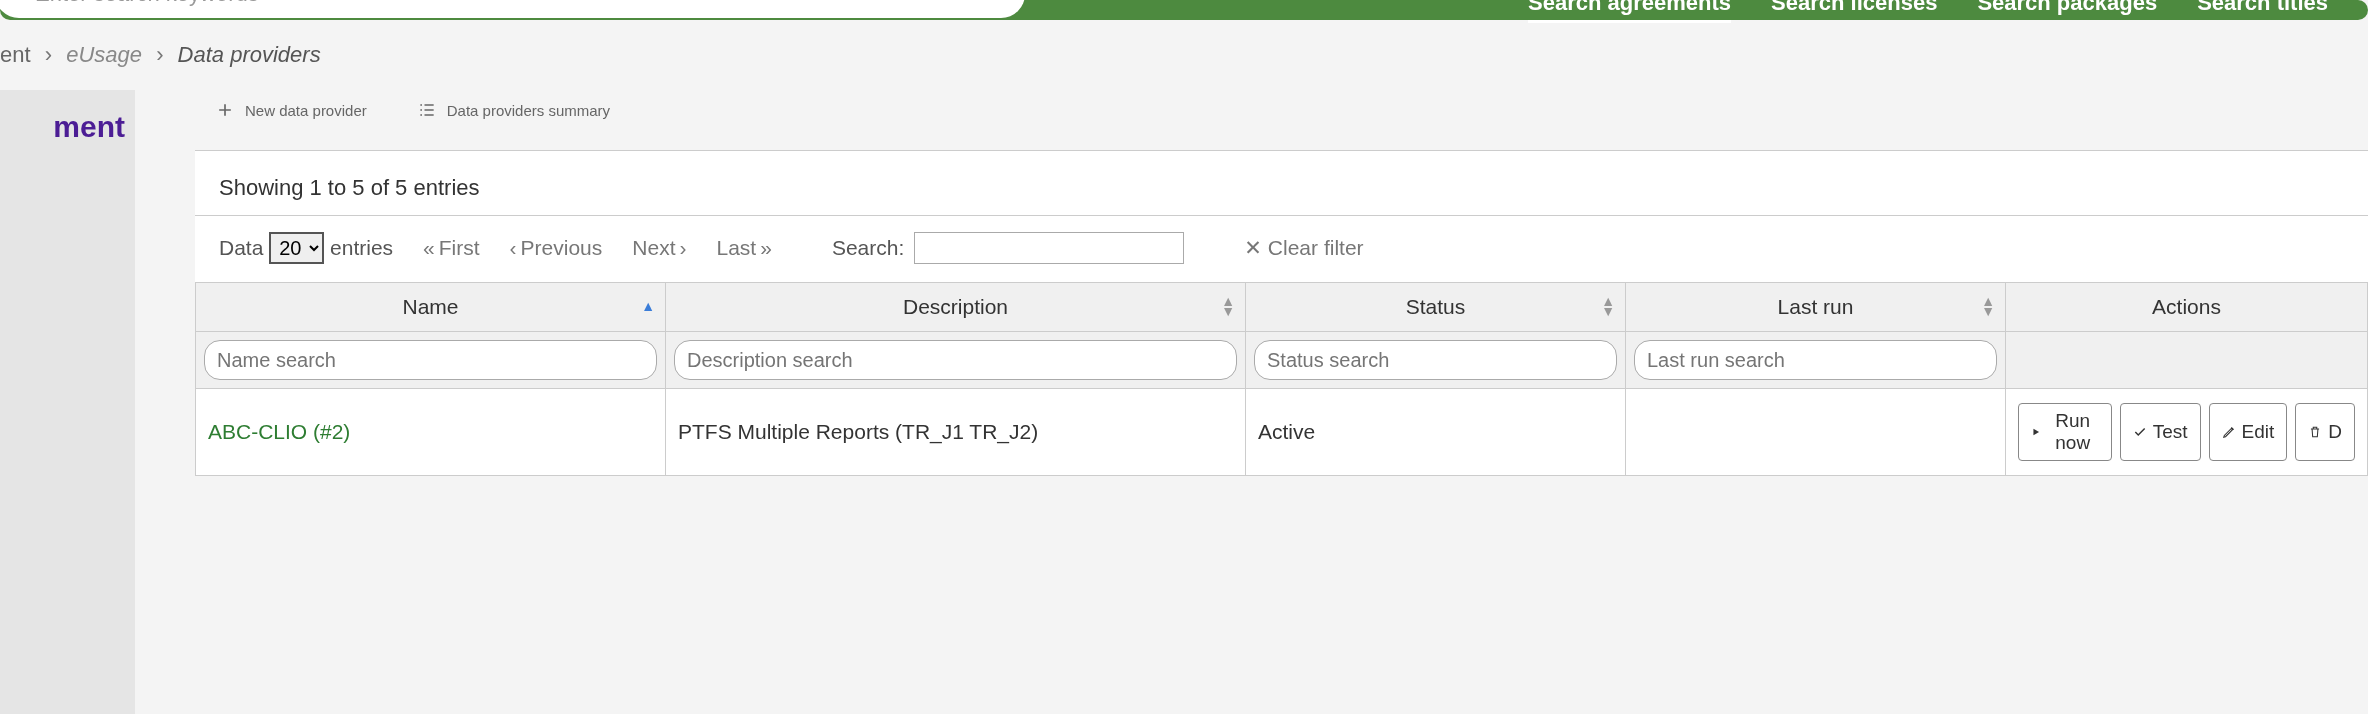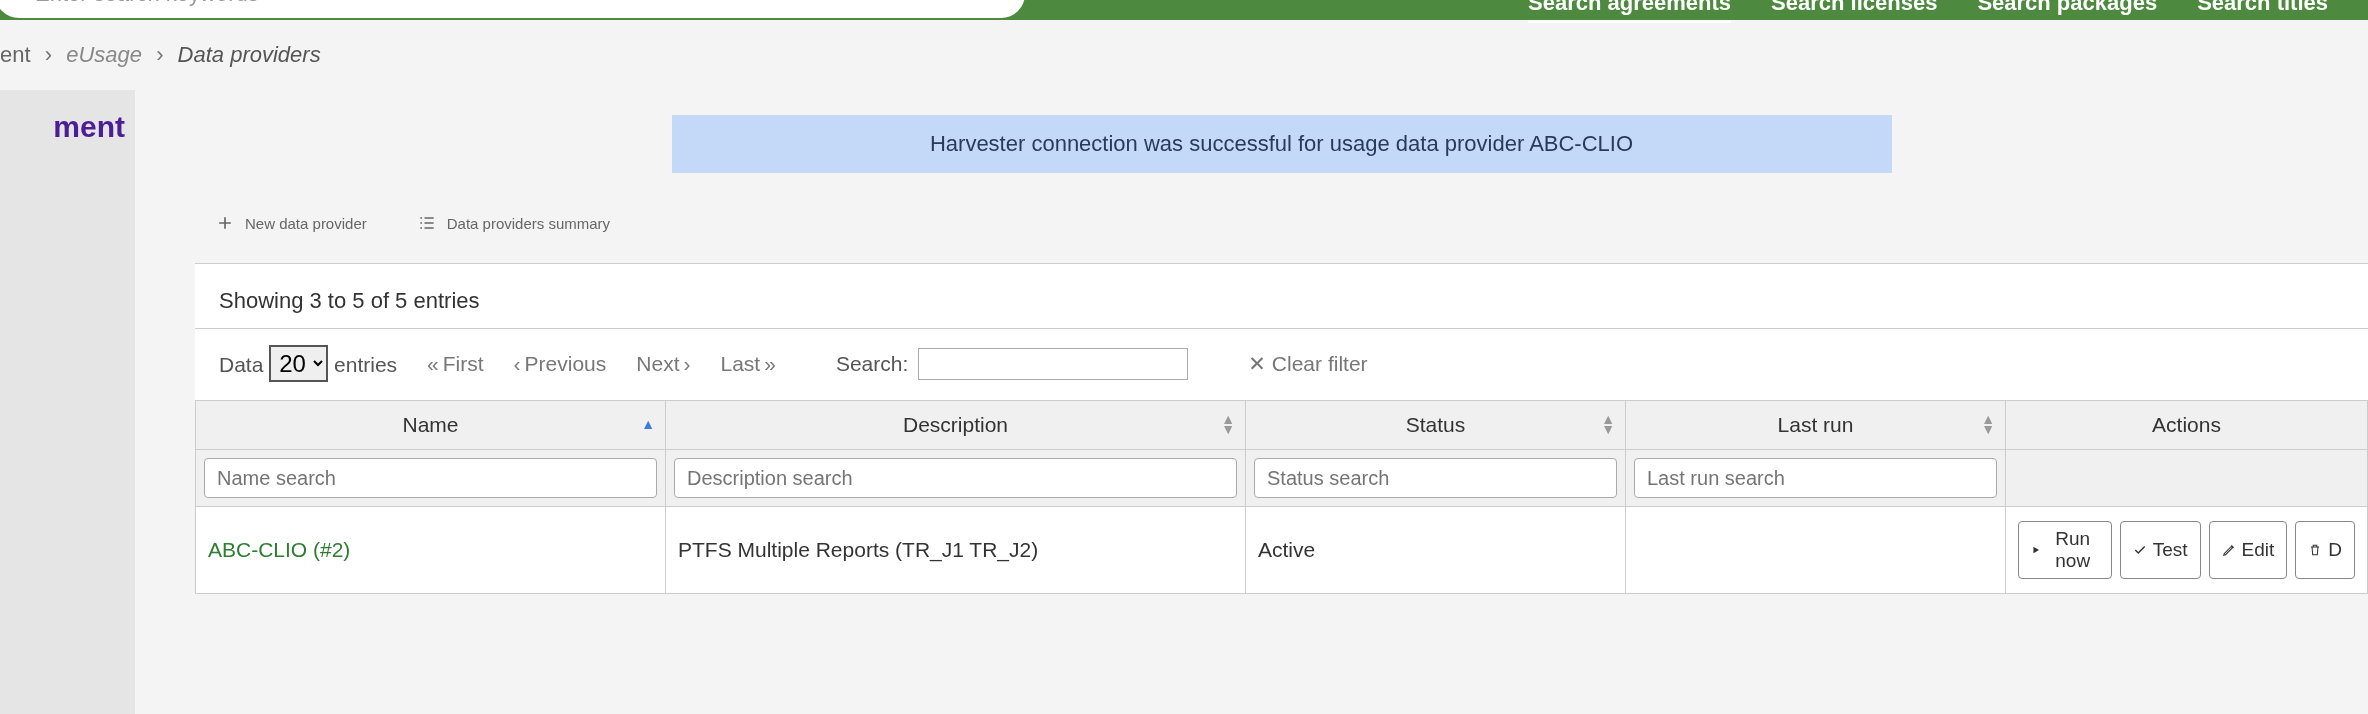--- a/index.html
+++ b/index.html
@@ -12,20 +12,21 @@
     overflow: hidden;
   }
 
   
   .topbar {
     background: #4d8a3f;
     height: 20px;
     position: relative;
     display: flex;
     align-items: flex-end;
+    border-radius: 10px;
   }
   .search-box {
     position: absolute;
     left: -5px;
     top: -30px;
     width: 1030px;
     height: 48px;
     background: #fff;
     border-radius: 24px;
     display: flex;
@@ -115,21 +116,21 @@
   .controls-row {
     display: flex;
     align-items: center;
     gap: 30px;
     border-top: 1px solid #ccc;
     padding: 16px 24px 18px 24px;
     color: #555;
     font-size: 21px;
   }
   .controls-row select {
-    font-size: 24px;
+    font-size: 20px;
     padding: 2px 4px;
     border: 2px solid #555;
   }
   .pager-group { display: flex; gap: 30px; align-items: center; }
   .pager-link { color: #777; display: inline-flex; align-items: center; gap: 4px; }
   .search-group { display: flex; align-items: center; gap: 10px; margin-left: 30px;}
   .search-group input {
     width: 270px; height: 32px; border: 1px solid #aaa; font-size: 18px; padding: 0 6px;
   }
   .clear-filter { color: #777; display: inline-flex; align-items: center; gap: 6px; margin-left: 30px;}
@@ -161,21 +162,21 @@
   th.sorted-asc .sort-icons .up { color: #3b7dd8; }
   tr.filter-row td {
     background: #f0f0f0;
     border: 1px solid #ccc;
     padding: 8px;
   }
   tr.filter-row input {
     width: 100%;
     height: 40px;
     border: 1px solid #aaa;
-    border-radius: 4px;
+    border-radius: 16px;
     padding: 0 12px;
     font-size: 20px;
     color: #888;
   }
   tr.data-row td {
     border: 1px solid #ccc;
     border-top: none;
     padding: 14px 12px;
     background: #fff;
   }
@@ -226,41 +227,38 @@
   <span class="bc-item current">Data providers</span>
 </div>
 
 <div class="layout">
   <div class="sidebar">
     <div class="sidebar-title">ment</div>
   </div>
 
   <div class="main">
 
-    <div class="alert">
-      <span>Harvester connection was successful for usage data provider ABC-CLIO</span>
-    </div>
 
     <div class="toolbar">
       <span class="tb-btn">
         <svg viewBox="0 0 24 24">
             <path d="M12 5v14M5 12h14" stroke="#666" stroke-width="2" fill="none"></path>
           </svg>
         <span>New data provider</span>
       </span>
       <span class="tb-btn">
         <svg viewBox="0 0 24 24">
             <path d="M4 6h2M4 12h2M4 18h2M9 6h11M9 12h11M9 18h11" stroke="#666" stroke-width="2" fill="none"></path>
           </svg>
         <span>Data providers summary</span>
       </span>
     </div>
 
     <div class="table-card">
-      <div class="info-text">Showing 3 to 5 of 5 entries</div>
+      <div class="info-text">Showing 1 to 5 of 5 entries</div>
 
       <div class="controls-row">
         <div>
           <span>Data</span>
           <select>
             <option>20</option>
           </select>
           <span>entries</span>
         </div>
 

